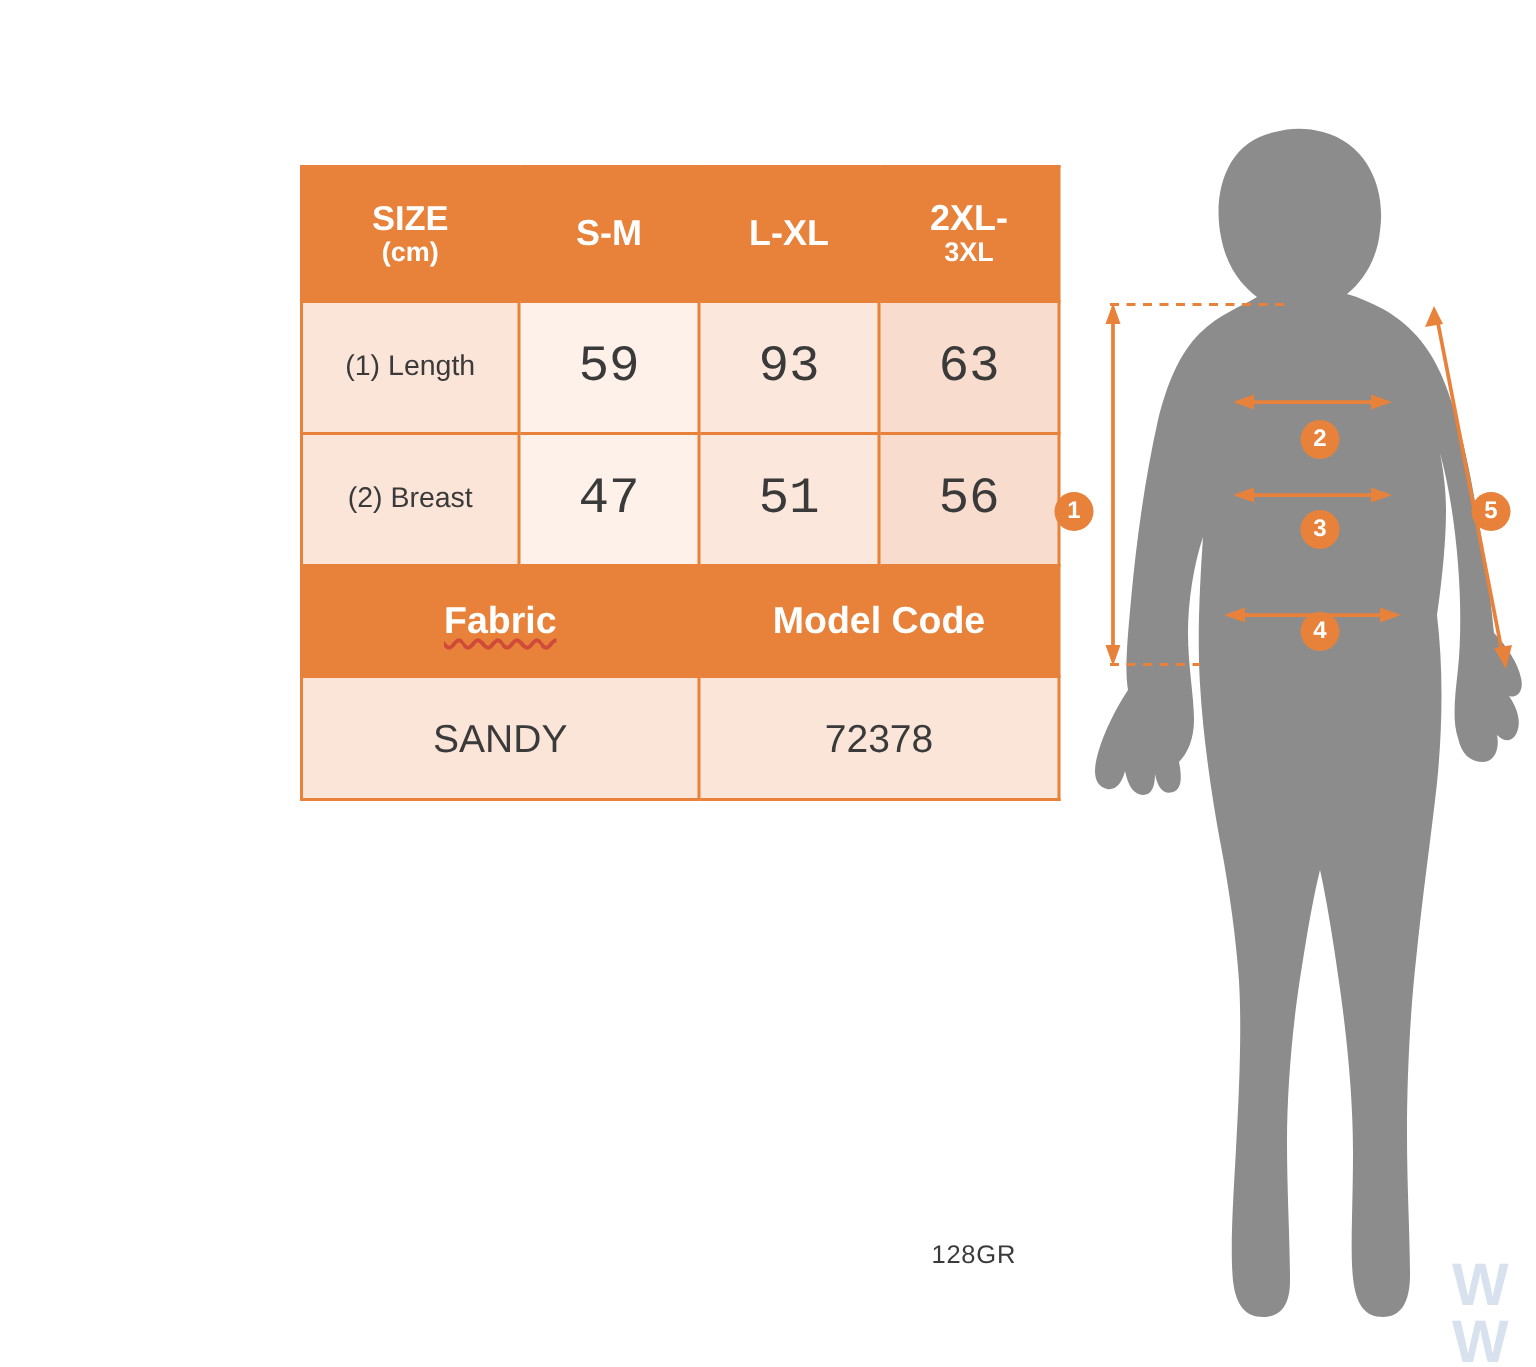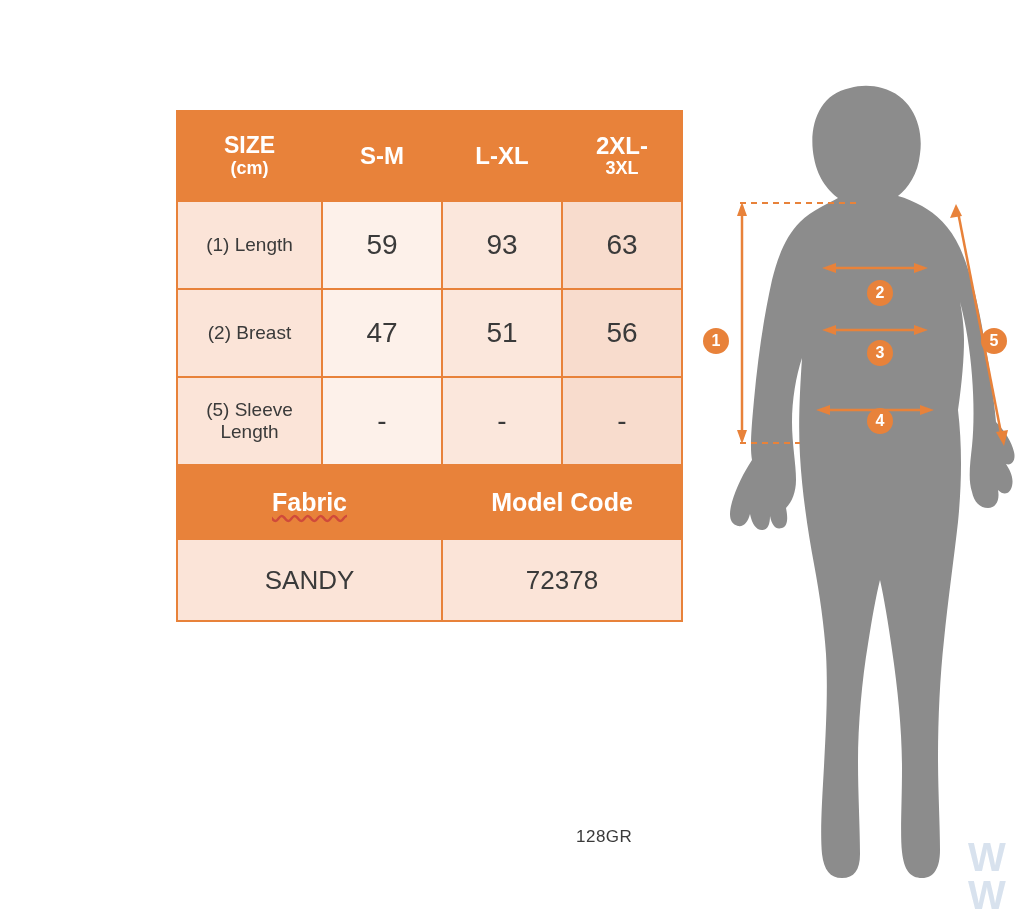--- a/index.html
+++ b/index.html
@@ -11,21 +11,21 @@
     height: 911px;
     background: #ffffff;
     font-family: "Liberation Sans", sans-serif;
     overflow: hidden;
     position: relative;
   }
 
   
   #size-chart {
     position: absolute;
-    left: 176px;
+    left: 200px;
     top: 110px;
     width: 499px;
     border-collapse: collapse;
     table-layout: fixed;
   }
   #size-chart td, #size-chart th {
     border: 2px solid #E8823A;
     text-align: center;
     vertical-align: middle;
     padding: 0;
@@ -54,21 +54,22 @@
     color: #3a3a3a;
   }
   td.rowlabel {
     background: #FBE4D8;
     font-size: 19px;
     line-height: 1.15;
     padding: 0 6px;
   }
   td.value {
     background: #FDF1EA;
-    font-size: 28px;
+    font-size: 34px;
+    font-family: Liberation Mono, monospace;
   }
   td.value.v2 { background: #FBE7DC; }
   td.value.v3 { background: #F8DCCD; }
 
   tr.footer-head td {
     background: #E8823A;
     color: #ffffff;
     font-size: 25px;
     font-weight: bold;
     height: 72px;
@@ -82,21 +83,21 @@
   }
   .squiggle {
     text-decoration: underline;
     text-decoration-style: wavy;
     text-decoration-color: #d04a3a;
     text-underline-offset: 4px;
   }
 
   #weight-note {
     position: absolute;
-    left: 576px;
+    left: 621px;
     top: 827px;
     font-size: 17px;
     color: #3a3a3a;
     letter-spacing: .5px;
   }
 
   
   #figure-panel {
     position: absolute;
     left: 700px;
@@ -158,29 +159,20 @@
       <td class="rowlabel">(1) Length</td>
       <td class="value v1">59</td>
       <td class="value v2">93</td>
       <td class="value v3">63</td>
     </tr>
     <tr>
       <td class="rowlabel">(2) Breast</td>
       <td class="value v1">47</td>
       <td class="value v2">51</td>
       <td class="value v3">56</td>
-    </tr>
-    <tr>
-      <td class="rowlabel">
-        <span>(5) Sleeve</span><br>
-        <span>Length</span>
-      </td>
-      <td class="value v1">-</td>
-      <td class="value v2">-</td>
-      <td class="value v3">-</td>
     </tr>
     <tr class="footer-head">
       <td colspan="2"><span class="squiggle">Fabric</span></td>
       <td colspan="2">Model Code</td>
     </tr>
     <tr class="footer-val">
       <td colspan="2">SANDY</td>
       <td colspan="2">72378</td>
     </tr>
   </tbody>

